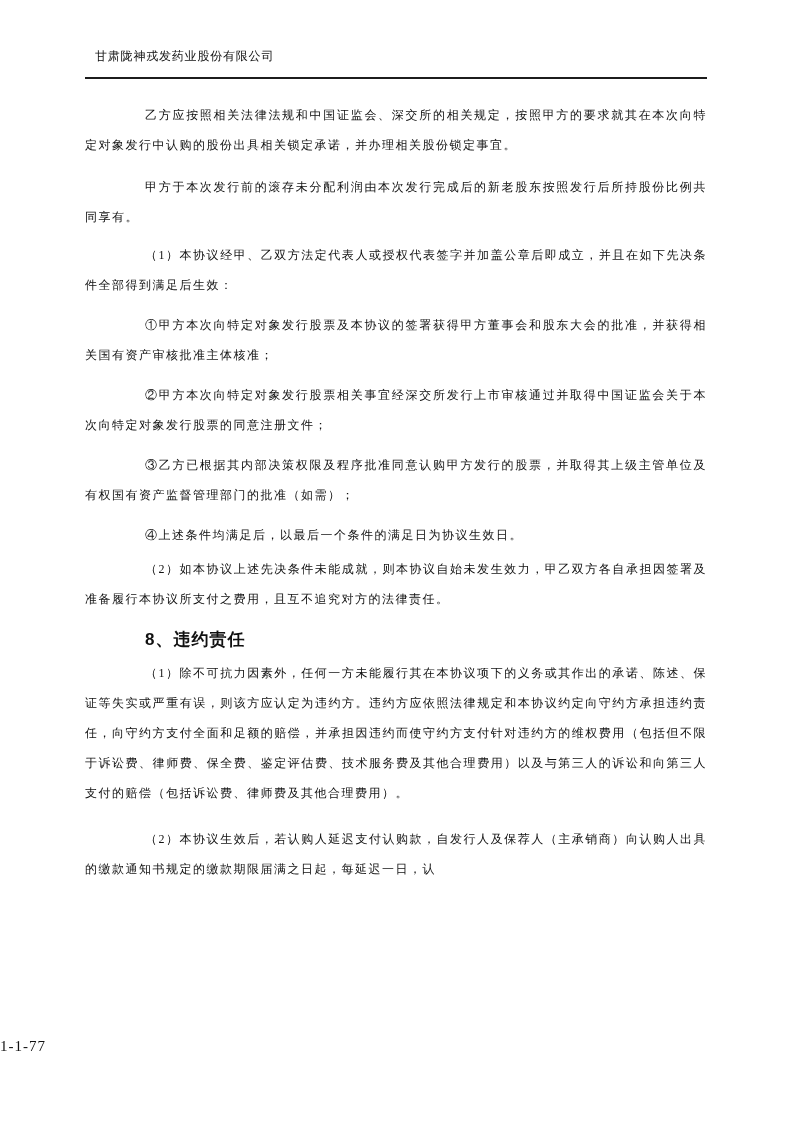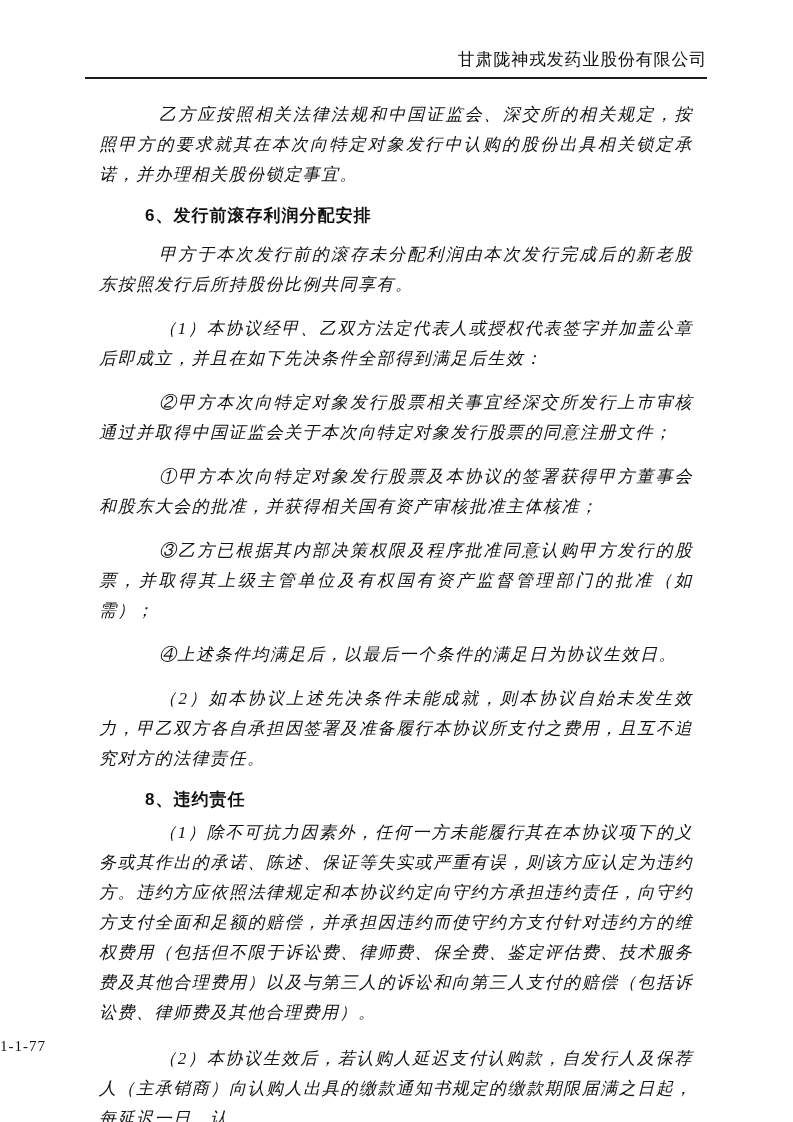--- a/index.html
+++ b/index.html
@@ -15,50 +15,49 @@
     color: #111111;
     font-family: "Liberation Serif", "DejaVu Serif", serif;
     overflow: hidden;
   }
   .page-header {
     position: absolute;
     left: 85px;
     right: 86px;
     top: 48px;
     display: flex;
-    justify-content: flex-end;
+    justify-content: space-between;
     align-items: flex-end;
-    font-size: 17px;
+    font-size: 12px;
     letter-spacing: 0.8px;
     white-space: nowrap;
   }
   .page-header .hdr-left { padding-left: 10px; }
   .header-rule {
     position: absolute;
     left: 85px;
     right: 86px;
     top: 77px;
     height: 0;
     border-top: 2px solid #1c1c1c;
   }
   .doc-body {
     position: absolute;
     left: 85px;
     width: 622px;
     top: 96px;
   }
   .para {
-    margin: 14px;
-    font-size: 17px;
+    margin: 0;
+    font-size: 12px;
     line-height: 30px;
     letter-spacing: 1.5px;
     text-align: justify;
     text-align-last: left;
     text-indent: 60px;
-    font-style: italic;
   }
   .heading {
     margin: 0;
     font-family: "Liberation Sans", "DejaVu Sans", sans-serif;
     font-weight: bold;
     font-size: 17px;
     line-height: 24px;
     letter-spacing: 1px;
     padding-left: 60px;
   }
@@ -84,25 +83,24 @@
 
 <div class="page">
 
   <div class="page-header">
     <span class="hdr-left">甘肃陇神戎发药业股份有限公司</span>
   </div>
   <div class="header-rule"></div>
 
   <div class="doc-body">
     <p class="para mt4">乙方应按照相关法律法规和中国证监会、深交所的相关规定，按照甲方的要求就其在本次向特定对象发行中认购的股份出具相关锁定承诺，并办理相关股份锁定事宜。</p>
-    <h3 class="heading mt14">6、发行前滚存利润分配安排</h3>
     <p class="para mt12">甲方于本次发行前的滚存未分配利润由本次发行完成后的新老股东按照发行后所持股份比例共同享有。</p>
     <p class="para mt8">（1）本协议经甲、乙双方法定代表人或授权代表签字并加盖公章后即成立，并且在如下先决条件全部得到满足后生效：</p>
+    <p class="para mt10">①甲方本次向特定对象发行股票及本协议的签署获得甲方董事会和股东大会的批准，并获得相关国有资产审核批准主体核准；</p>
     <p class="para mt10">②甲方本次向特定对象发行股票相关事宜经深交所发行上市审核通过并取得中国证监会关于本次向特定对象发行股票的同意注册文件；</p>
-    <p class="para mt10">①甲方本次向特定对象发行股票及本协议的签署获得甲方董事会和股东大会的批准，并获得相关国有资产审核批准主体核准；</p>
     <p class="para mt10">③乙方已根据其内部决策权限及程序批准同意认购甲方发行的股票，并取得其上级主管单位及有权国有资产监督管理部门的批准（如需）；</p>
     <p class="para mt10">④上述条件均满足后，以最后一个条件的满足日为协议生效日。</p>
     <p class="para mt4">（2）如本协议上述先决条件未能成就，则本协议自始未发生效力，甲乙双方各自承担因签署及准备履行本协议所支付之费用，且互不追究对方的法律责任。</p>
     <h3 class="heading mt14">8、违约责任</h3>
     <p class="para mt6">（1）除不可抗力因素外，任何一方未能履行其在本协议项下的义务或其作出的承诺、陈述、保证等失实或严重有误，则该方应认定为违约方。违约方应依照法律规定和本协议约定向守约方承担违约责任，向守约方支付全面和足额的赔偿，并承担因违约而使守约方支付针对违约方的维权费用（包括但不限于诉讼费、律师费、保全费、鉴定评估费、技术服务费及其他合理费用）以及与第三人的诉讼和向第三人支付的赔偿（包括诉讼费、律师费及其他合理费用）。</p>
     <p class="para mt16">（2）本协议生效后，若认购人延迟支付认购款，自发行人及保荐人（主承销商）向认购人出具的缴款通知书规定的缴款期限届满之日起，每延迟一日，认</p>
   </div>
 
   <div class="page-footer">
     <span>1-1-77</span>

